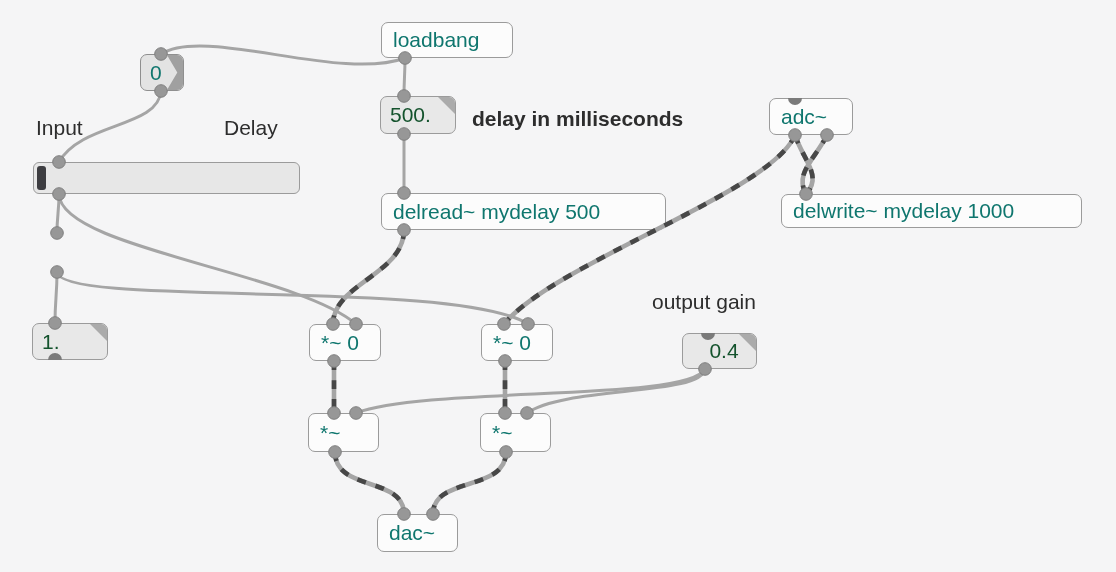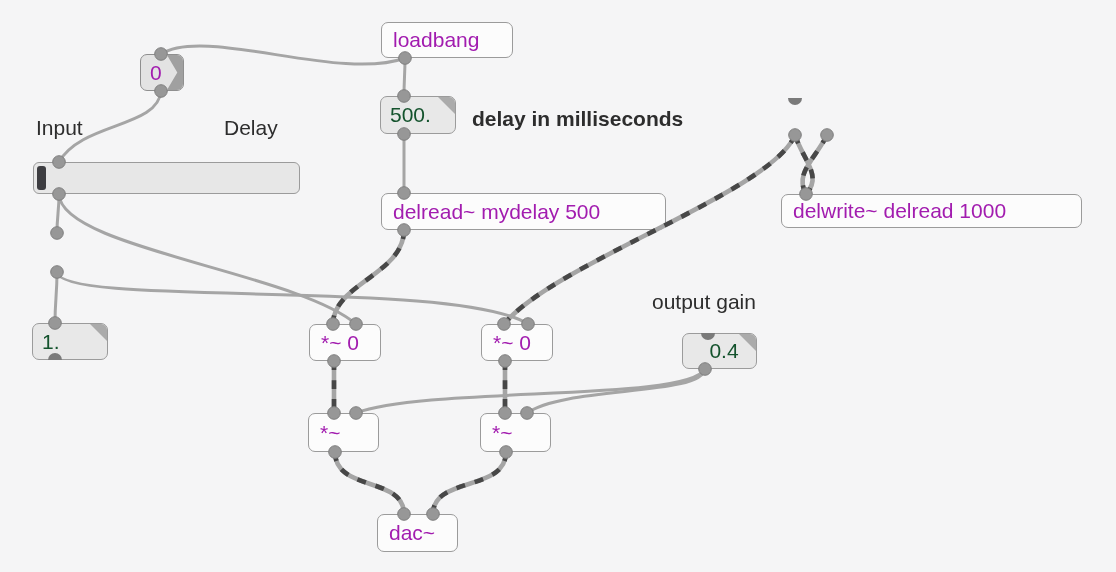--- a/index.html
+++ b/index.html
@@ -5,21 +5,21 @@
   html,body{margin:0;padding:0;background:#f5f5f6;}
   #canvas{
     position:relative;width:1116px;height:572px;background:#f5f5f6;
     overflow:hidden;font-family:"Liberation Sans","DejaVu Sans",sans-serif;
   }
   .node{position:absolute;box-sizing:border-box;display:flex;align-items:center;}
   .obj{background:#fcfcfc;border:1.5px solid #9b9b9b;border-radius:7px;}
   .msg{background:#e3e3e3;border:1.5px solid #8f8f8f;border-radius:7px;overflow:hidden;}
   .num{background:#e8e8e8;border:1.5px solid #9b9b9b;border-radius:7px;overflow:hidden;}
   .slider{background:#e7e7e7;border:1.5px solid #9b9b9b;border-radius:6px;}
-  .label{padding-left:11px;font-size:21px;color:#a21caf;white-space:nowrap;position:relative;z-index:2;}
+  .label{padding-left:11px;font-size:21px;color:#0f766e;white-space:nowrap;position:relative;z-index:2;}
   .num .label{color:#14532d;padding-left:9px;}
   .msg .label{padding-left:9px;}
   .msg-flag{position:absolute;right:-1px;top:-1px;bottom:-1px;width:42%;background:#a0a0a0;
     clip-path:polygon(100% 0,100% 100%,0 100%,62% 50%,0 0);z-index:1;}
   .num-corner{position:absolute;right:-1px;top:-1px;width:19px;height:19px;background:#ababab;
     clip-path:polygon(0 0,100% 0,100% 100%);z-index:1;}
   .slider-handle{position:absolute;left:3px;top:3px;bottom:3px;width:9px;background:#3d3d41;border-radius:3px;}
   .comment{position:absolute;font-size:21px;color:#2d2d2d;white-space:nowrap;}
   #cords{position:absolute;left:0;top:0;pointer-events:none;}
   path.cc{fill:none;stroke:#a5a5a5;stroke-width:3;}
@@ -36,22 +36,25 @@
       <span class="label">loadbang</span>
     </div>
     <div class="node msg" style="left: 140px; top: 54px; width: 44px; height: 37px;">
       <div class="msg-flag"></div>
       <span class="label">0</span>
     </div>
     <div class="node num" style="left: 380px; top: 96px; width: 76px; height: 38px;">
       <div class="num-corner"></div>
       <span class="label">500.</span>
     </div>
+    <div class="node obj" style="left: 769px; top: 98px; width: 84px; height: 37px;">
+      <span class="label">adc~</span>
+    </div>
     <div class="node obj" style="left: 781px; top: 194px; width: 301px; height: 34px;">
-      <span class="label">delwrite~ delread 1000</span>
+      <span class="label">delwrite~ mydelay 1000</span>
     </div>
     <div class="node obj" style="left: 381px; top: 193px; width: 285px; height: 37px; align-items: center;">
       <span class="label">delread~ mydelay 500</span>
     </div>
     <div class="node slider" style="left: 33px; top: 162px; width: 267px; height: 32px;">
       <div class="slider-handle"></div>
     </div>
     <div class="node num" style="left: 32px; top: 323px; width: 76px; height: 37px;">
       <div class="num-corner"></div>
       <span class="label">1.</span>

